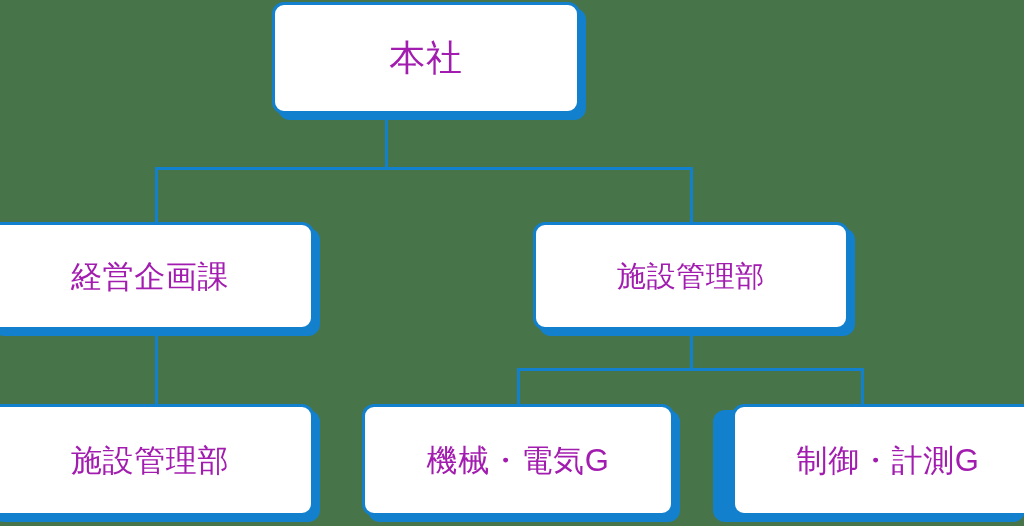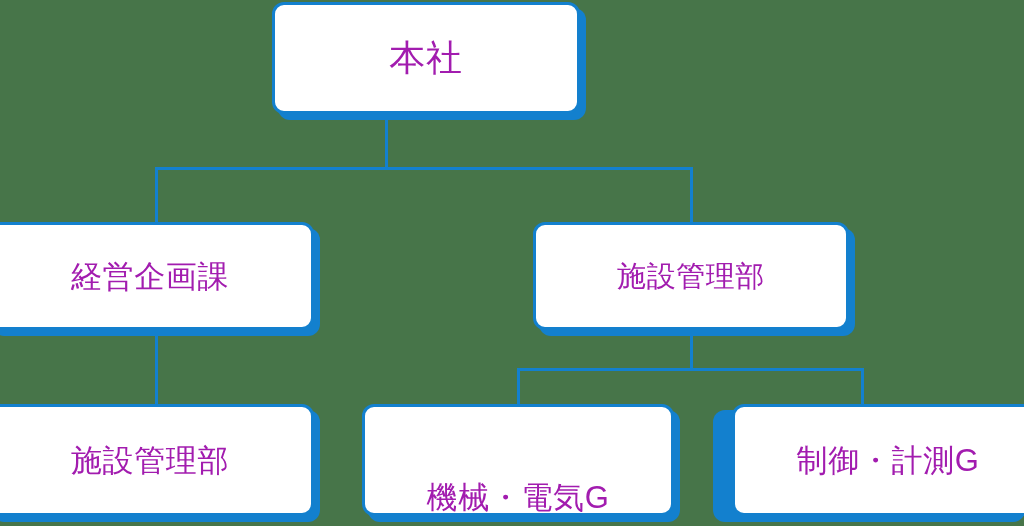--- a/index.html
+++ b/index.html
@@ -65,21 +65,21 @@
   #node-keiei-bu .node-label { font-size: 31px; }
 
   #node-shisetsu-bu   { left: 533px; top: 222px; width: 316px; height: 108px; }
   #shadow-shisetsu-bu { left: 539px; top: 228px; width: 316px; height: 108px; }
   #node-shisetsu-bu .node-label { font-size: 29px; }
 
   #node-keiei-ka      { left: -14px; top: 404px; width: 328px; height: 112px; }
   #shadow-keiei-ka    { left: -8px;  top: 410px; width: 328px; height: 112px; }
   #node-keiei-ka .node-label { font-size: 31px; }
 
-  #node-kikai-g       { left: 362px; top: 404px; width: 312px; height: 112px; align-items: flex-end; }
+  #node-kikai-g       { left: 362px; top: 404px; width: 312px; height: 112px; }
   #shadow-kikai-g     { left: 368px; top: 410px; width: 312px; height: 112px; }
   #node-kikai-g .node-label { font-size: 31px; }
 
   #node-seigyo-g      { left: 732px; top: 404px; width: 312px; height: 112px; }
   #shadow-seigyo-g    { left: 713px; top: 410px; width: 312px; height: 112px; }
   #node-seigyo-g .node-label { font-size: 31px; }
 
   
   #conn-honsha-down   { left: 385px; top: 114px; height: 56px; }
   #conn-level1-bar    { left: 155px; top: 167px; width: 538px; }

